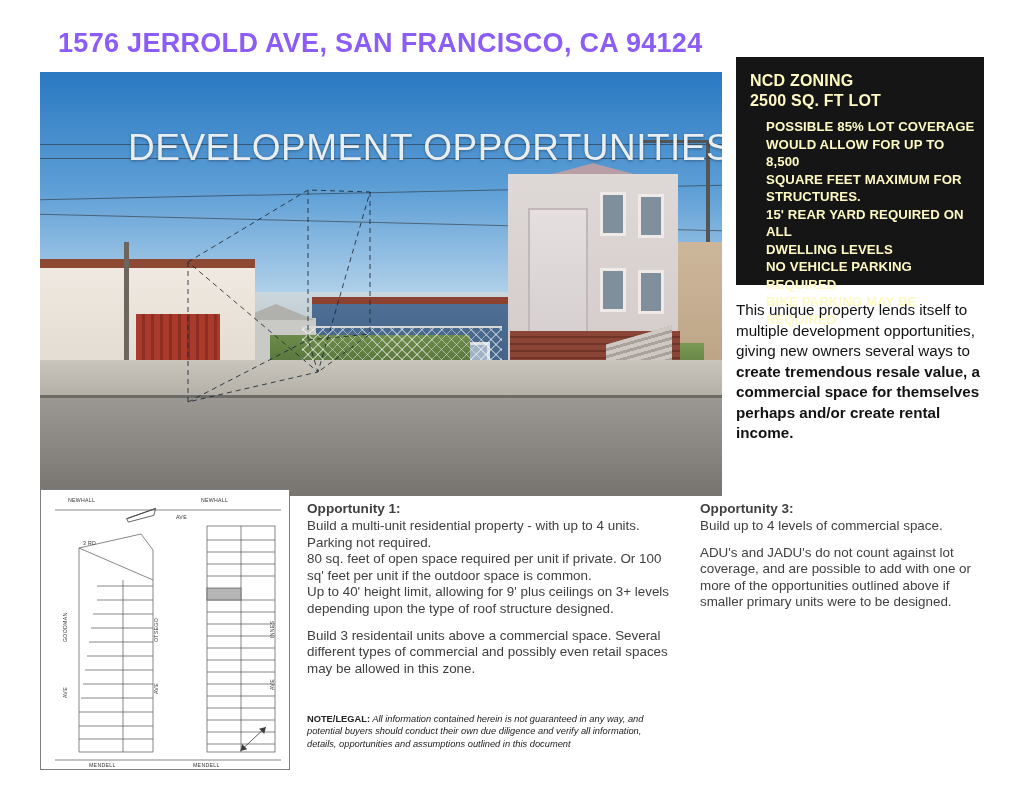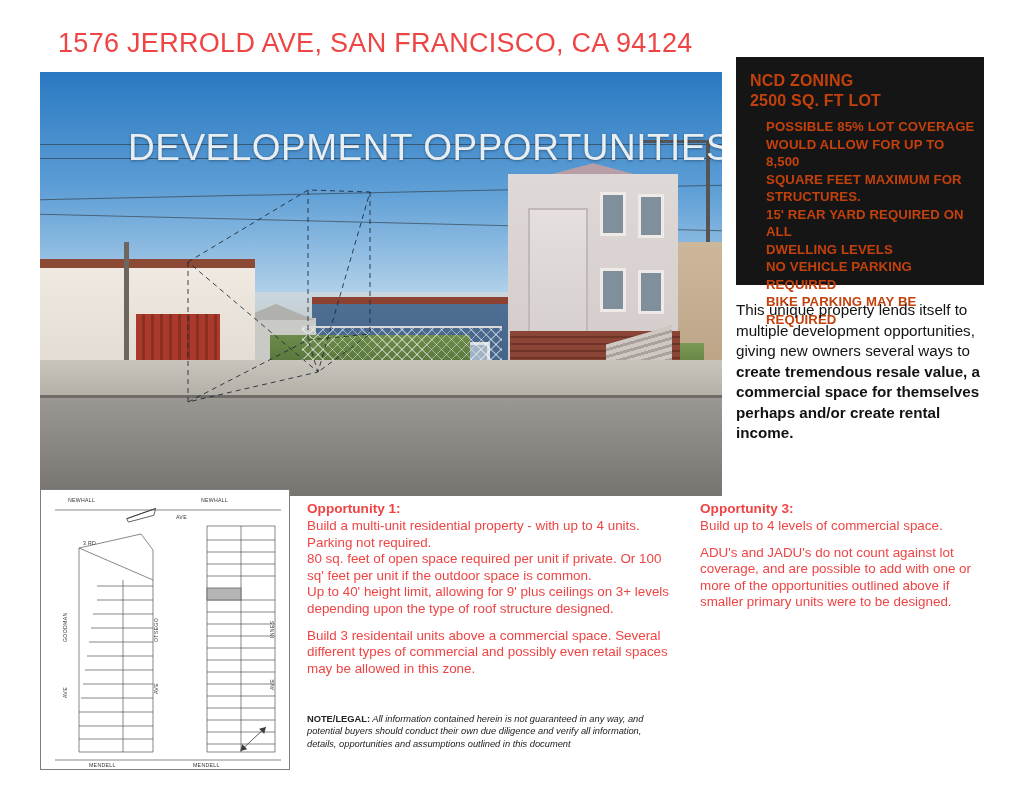--- a/index.html
+++ b/index.html
@@ -16,22 +16,22 @@
     height: 791px;
     background: #ffffff;
   }
 
   
   #header-title {
     position: absolute;
     left: 58px; top: 28px;
     font-size: 27px;
     letter-spacing: 0.3px;
-    color: #ef4444;
-    font-weight: 400;
+    color: #8b5cf6;
+    font-weight: 700;
     white-space: nowrap;
   }
 
   
   #hero {
     position: absolute;
     left: 40px; top: 72px;
     width: 682px; height: 424px;
     overflow: hidden;
     background: linear-gradient(#2f7ec4 0%, #63a6dc 38%, #9dc8e8 52%, #cfe0ea 60%, #cfcfcb 62%, #b9b7b1 100%);
@@ -178,21 +178,21 @@
     text-shadow: 0 1px 3px rgba(0,0,0,.35);
     white-space: nowrap;
   }
 
   
   #zoning {
     position:absolute;
     left:736px; top:57px;
     width:248px; height:228px;
     background:#151515;
-    color:#c2410c;
+    color:#fef9c3;
     padding:14px 8px 10px 14px;
   }
   #zoning .big {
     font-size:16px; font-weight:700; line-height:20px; letter-spacing:.2px;
   }
   #zoning ul { list-style:none; margin:7px 0 0 16px; padding:0; }
   #zoning li {
     font-size:13.2px; line-height:17.5px; font-weight:700; letter-spacing:.1px;
   }
 
@@ -221,21 +221,21 @@
     font-size:5.2px;
     color:#333;
     letter-spacing:.3px;
   }
   .compass {
     position:absolute;
     width:34px; height:34px;
   }
 
   
-  .col { position:absolute; color:#ef4444; }
+  .col { position:absolute; color:#404040; }
   #col-mid { left:307px; top:500px; width:368px; }
   #col-right { left:700px; top:500px; width:288px; }
   .opp-h {
     font-size:13.6px; font-weight:700; margin:0 0 1px 0; line-height:17px;
   }
   .opp-p {
     font-size:13.4px; line-height:16.6px; margin:0 0 10px 0;
   }
   #note {
     position:absolute; left:307px; top:713px; width:360px;

